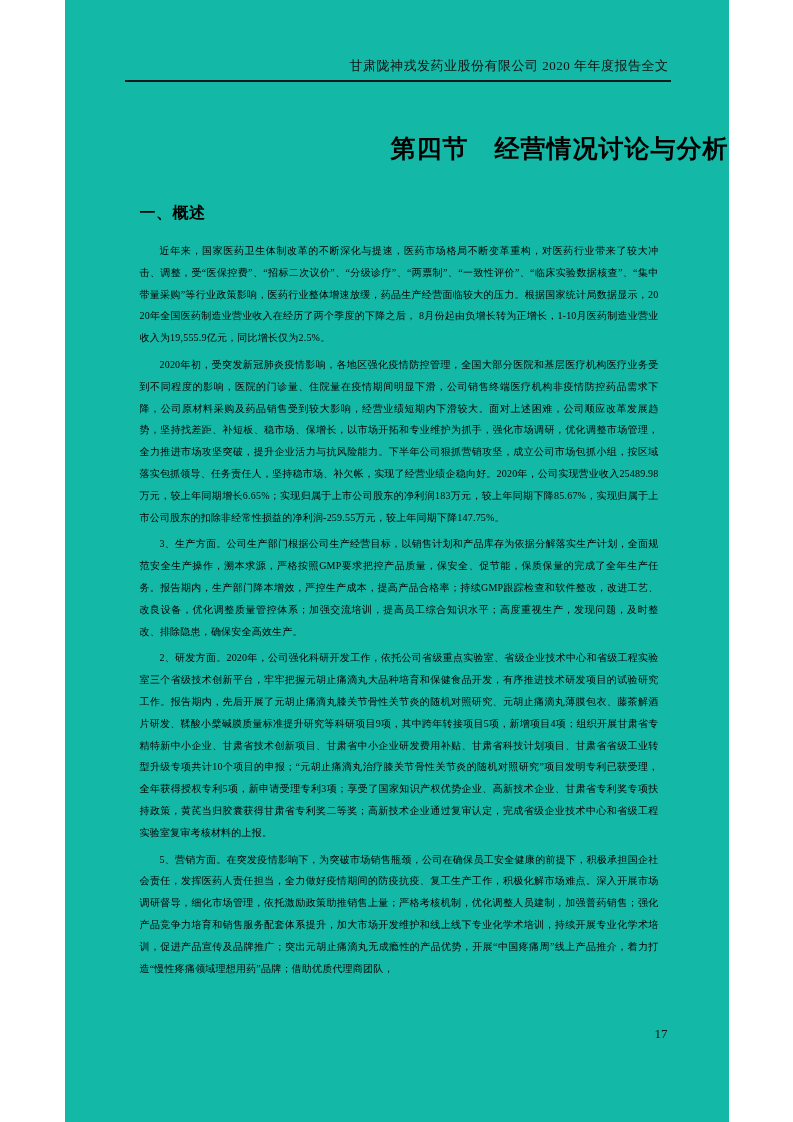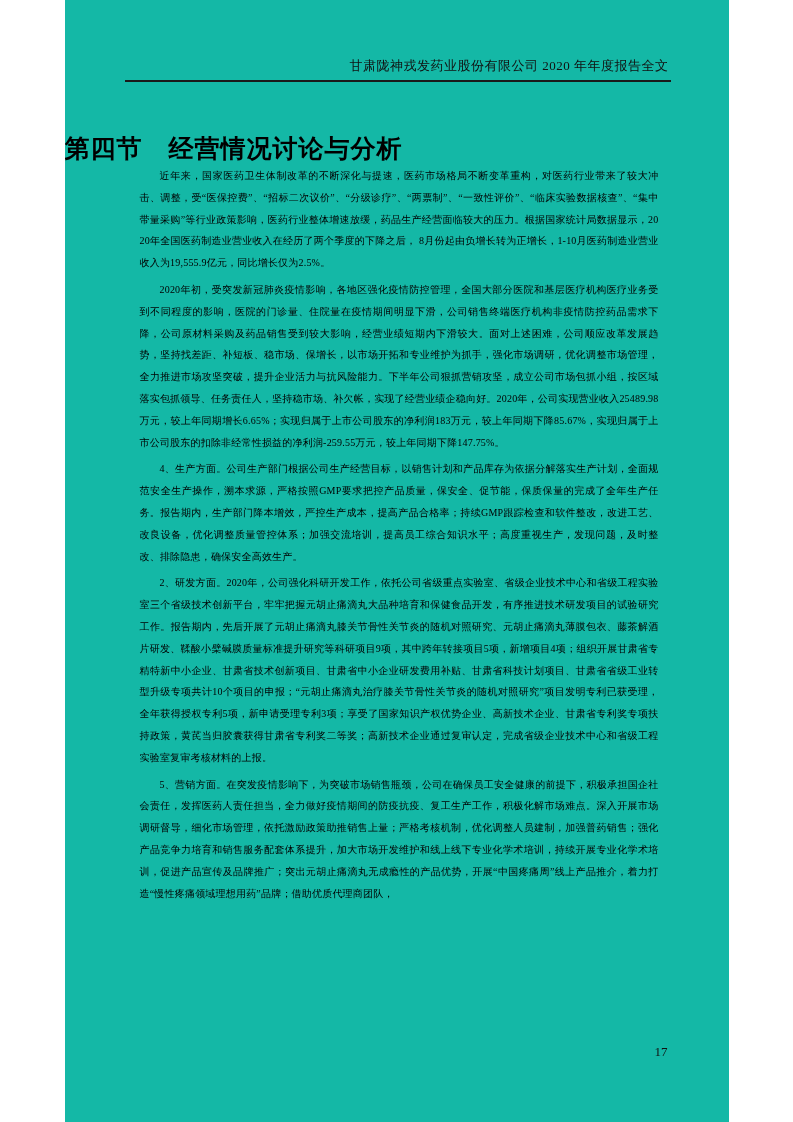--- a/index.html
+++ b/index.html
@@ -23,21 +23,21 @@
     padding: 0 2px 5px 0;
     border-bottom: 2px solid #1a1a1a;
     text-align: right;
     font-size: 13px;
     letter-spacing: 0.5px;
     color: #111111;
     white-space: nowrap;
   }
   .doc-title {
     margin: 50px 0 0 0;
-    text-align: left;
+    text-align: right;
     font-size: 25px;
     font-weight: 700;
     letter-spacing: 1px;
     color: #000000;
   }
   .content {
     margin: 0 70px 0 75px;
   }
   .section-heading {
     margin: 38px 0 16px 0;
@@ -50,44 +50,45 @@
     font-size: 10px;
     line-height: 21.8px;
     text-align: justify;
     text-indent: 2em;
     letter-spacing: 0.2px;
     word-break: break-all;
   }
   .page-number {
     position: absolute;
     right: 61px;
-    bottom: 62px;
+    bottom: 80px;
     font-size: 13px;
     color: #111111;
   }
 </style>
 </head>
 <body>
 
 <div class="page">
 
   <div class="header">
     <span>甘肃陇神戎发药业股份有限公司 2020 年年度报告全文</span>
   </div>
 
   <h1 class="doc-title">第四节　经营情况讨论与分析</h1>
 
   <div class="content">
+    <h2 class="section-heading">一、概述</h2>
 
     <p class="para">近年来，国家医药卫生体制改革的不断深化与提速，医药市场格局不断变革重构，对医药行业带来了较大冲击、调整，受“医保控费”、“招标二次议价”、“分级诊疗”、“两票制”、“一致性评价”、“临床实验数据核查”、“集中带量采购”等行业政策影响，医药行业整体增速放缓，药品生产经营面临较大的压力。根据国家统计局数据显示，2020年全国医药制造业营业收入在经历了两个季度的下降之后， 8月份起由负增长转为正增长，1-10月医药制造业营业收入为19,555.9亿元，同比增长仅为2.5%。</p>
 
     <p class="para">2020年初，受突发新冠肺炎疫情影响，各地区强化疫情防控管理，全国大部分医院和基层医疗机构医疗业务受到不同程度的影响，医院的门诊量、住院量在疫情期间明显下滑，公司销售终端医疗机构非疫情防控药品需求下降，公司原材料采购及药品销售受到较大影响，经营业绩短期内下滑较大。面对上述困难，公司顺应改革发展趋势，坚持找差距、补短板、稳市场、保增长，以市场开拓和专业维护为抓手，强化市场调研，优化调整市场管理，全力推进市场攻坚突破，提升企业活力与抗风险能力。下半年公司狠抓营销攻坚，成立公司市场包抓小组，按区域落实包抓领导、任务责任人，坚持稳市场、补欠帐，实现了经营业绩企稳向好。2020年，公司实现营业收入25489.98万元，较上年同期增长6.65%；实现归属于上市公司股东的净利润183万元，较上年同期下降85.67%，实现归属于上市公司股东的扣除非经常性损益的净利润-259.55万元，较上年同期下降147.75%。</p>
 
 
-    <p class="para">4、生产方面。公司生产部门根据公司生产经营目标，以销售计划和产品库存为依据分解落实生产计划，全面规范安全生产操作，溯本求源，严格按照GMP要求把控产品质量，保安全、促节能，保质保量的完成了全年生产任务。报告期内，生产部门降本增效，严控生产成本，提高产品合格率；持续GMP跟踪检查和软件整改，改进工艺、改良设备，优化调整质量管控体系；加强交流培训，提高员工综合知识水平；高度重视生产，发现问题，及时整改、排除隐患，确保安全高效生产。</p>
+    <p class="para">3、生产方面。公司生产部门根据公司生产经营目标，以销售计划和产品库存为依据分解落实生产计划，全面规范安全生产操作，溯本求源，严格按照GMP要求把控产品质量，保安全、促节能，保质保量的完成了全年生产任务。报告期内，生产部门降本增效，严控生产成本，提高产品合格率；持续GMP跟踪检查和软件整改，改进工艺、改良设备，优化调整质量管控体系；加强交流培训，提高员工综合知识水平；高度重视生产，发现问题，及时整改、排除隐患，确保安全高效生产。</p>
 
     <p class="para">2、研发方面。2020年，公司强化科研开发工作，依托公司省级重点实验室、省级企业技术中心和省级工程实验室三个省级技术创新平台，牢牢把握元胡止痛滴丸大品种培育和保健食品开发，有序推进技术研发项目的试验研究工作。报告期内，先后开展了元胡止痛滴丸膝关节骨性关节炎的随机对照研究、元胡止痛滴丸薄膜包衣、藤茶解酒片研发、鞣酸小檗碱膜质量标准提升研究等科研项目9项，其中跨年转接项目5项，新增项目4项；组织开展甘肃省专精特新中小企业、甘肃省技术创新项目、甘肃省中小企业研发费用补贴、甘肃省科技计划项目、甘肃省省级工业转型升级专项共计10个项目的申报；“元胡止痛滴丸治疗膝关节骨性关节炎的随机对照研究”项目发明专利已获受理，全年获得授权专利5项，新申请受理专利3项；享受了国家知识产权优势企业、高新技术企业、甘肃省专利奖专项扶持政策，黄芪当归胶囊获得甘肃省专利奖二等奖；高新技术企业通过复审认定，完成省级企业技术中心和省级工程实验室复审考核材料的上报。</p>
 
     <p class="para">5、营销方面。在突发疫情影响下，为突破市场销售瓶颈，公司在确保员工安全健康的前提下，积极承担国企社会责任，发挥医药人责任担当，全力做好疫情期间的防疫抗疫、复工生产工作，积极化解市场难点。深入开展市场调研督导，细化市场管理，依托激励政策助推销售上量；严格考核机制，优化调整人员建制，加强普药销售；强化产品竞争力培育和销售服务配套体系提升，加大市场开发维护和线上线下专业化学术培训，持续开展专业化学术培训，促进产品宣传及品牌推广；突出元胡止痛滴丸无成瘾性的产品优势，开展“中国疼痛周”线上产品推介，着力打造“慢性疼痛领域理想用药”品牌；借助优质代理商团队，</p>
   </div>
 
   <div class="page-number">17</div>
 
 </div>
 

